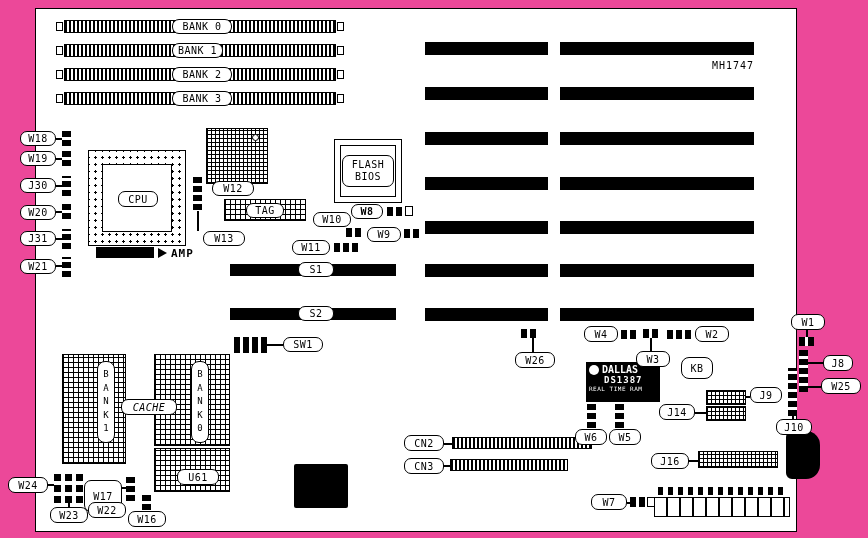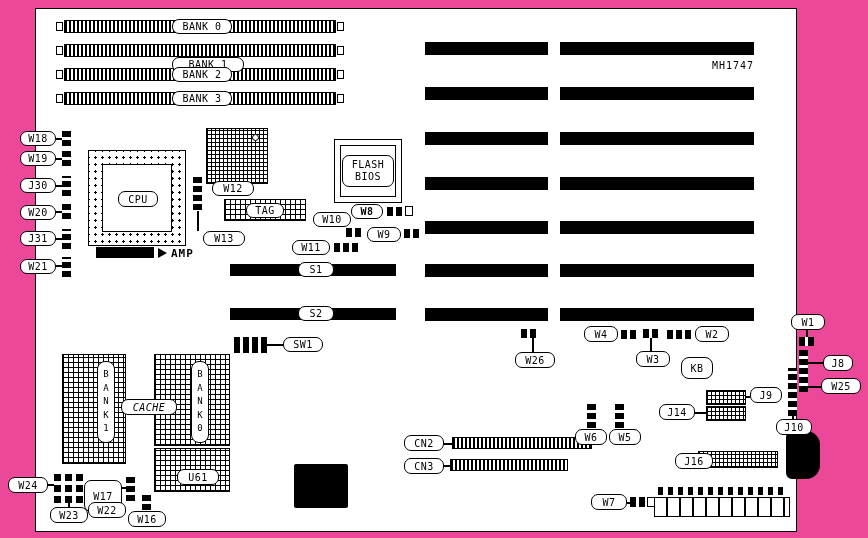--- a/index.html
+++ b/index.html
@@ -58,21 +58,21 @@
   <div class="simm" style="left:64px;top:92px;width:272px;"></div>
   <div class="tab" style="left:56px;top:22px;"></div>
   <div class="tab" style="left:337px;top:22px;"></div>
   <div class="tab" style="left:56px;top:46px;"></div>
   <div class="tab" style="left:337px;top:46px;"></div>
   <div class="tab" style="left:56px;top:70px;"></div>
   <div class="tab" style="left:337px;top:70px;"></div>
   <div class="tab" style="left:56px;top:94px;"></div>
   <div class="tab" style="left:337px;top:94px;"></div>
   <div class="lbl" style="left:172px;top:19px;width:60px;height:15px;">BANK 0</div>
-  <div class="lbl" style="left:172px;top:57px;width:72px;height:15px;">BANK 1</div>
+  <div class="lbl" style="left:172px;top:43px;width:51px;height:15px;">BANK 1</div>
   <div class="lbl" style="left:172px;top:67px;width:60px;height:15px;">BANK 2</div>
   <div class="lbl" style="left:172px;top:91px;width:60px;height:15px;">BANK 3</div>
 
   <div class="pv" style="left:62px;top:131px;width:9px;height:15px;"></div>
   <div class="pv" style="left:62px;top:151px;width:9px;height:15px;"></div>
   <div class="pv" style="left:62px;top:176px;width:9px;height:20px;"></div>
   <div class="pv" style="left:62px;top:204px;width:9px;height:15px;"></div>
   <div class="pv" style="left:62px;top:229px;width:9px;height:20px;"></div>
   <div class="pv" style="left:62px;top:257px;width:9px;height:20px;"></div>
   <div class="lead" style="left:56px;top:138px;width:6px;height:2px;"></div>
@@ -176,20 +176,28 @@
   <div class="lead" style="left:532px;top:338px;width:2px;height:14px;"></div>
   <div class="lbl" style="left:515px;top:352px;width:40px;height:16px;">W26</div>
   <div class="lbl" style="left:584px;top:326px;width:34px;height:16px;">W4</div>
   <div class="ph" style="left:621px;top:330px;width:15px;height:9px;"></div>
   <div class="ph" style="left:643px;top:329px;width:15px;height:9px;"></div>
   <div class="lead" style="left:650px;top:338px;width:2px;height:13px;"></div>
   <div class="lbl" style="left:636px;top:351px;width:34px;height:16px;">W3</div>
   <div class="ph" style="left:667px;top:330px;width:24px;height:9px;"></div>
   <div class="lbl" style="left:695px;top:326px;width:34px;height:16px;">W2</div>
 
+  <div class="dallas" style="left:586px;top:362px;width:74px;height:40px;">
+    <div class="r1">
+      <span class="dot" style="position:static;display:inline-block;width:10px;height:10px;"></span>
+      <span>DALLAS</span>
+    </div>
+    <div class="r2">DS1387</div>
+    <div class="r3">REAL TIME RAM</div>
+  </div>
 
   <div class="lbl" style="left:681px;top:357px;width:32px;height:22px;border-radius:8px;">KB</div>
 
   <div class="pv" style="left:587px;top:404px;width:9px;height:24px;"></div>
   <div class="lbl" style="left:575px;top:429px;width:32px;height:16px;">W6</div>
   <div class="pv" style="left:615px;top:404px;width:9px;height:24px;"></div>
   <div class="lbl" style="left:609px;top:429px;width:32px;height:16px;">W5</div>
 
   <div class="chipgrid" style="left:706px;top:390px;width:40px;height:15px;"></div>
   <div class="lead" style="left:746px;top:396px;width:4px;height:2px;"></div>
@@ -206,21 +214,21 @@
   <div class="lead" style="left:808px;top:362px;width:15px;height:2px;"></div>
   <div class="lbl" style="left:823px;top:355px;width:30px;height:16px;">J8</div>
   <div class="lead" style="left:808px;top:386px;width:13px;height:2px;"></div>
   <div class="lbl" style="left:821px;top:378px;width:40px;height:16px;">W25</div>
   <div class="pv" style="left:788px;top:368px;width:9px;height:48px;"></div>
   <div class="lead" style="left:792px;top:415px;width:2px;height:4px;"></div>
   <div class="lbl" style="left:776px;top:419px;width:36px;height:16px;">J10</div>
 
   <div class="kbd-din" style="left:786px;top:431px;width:34px;height:48px;"></div>
 
-  <div class="lbl" style="left:651px;top:453px;width:38px;height:16px;margin-left:24px;">J16</div>
+  <div class="lbl" style="left:651px;top:453px;width:38px;height:16px;">J16</div>
   <div class="lead" style="left:689px;top:460px;width:9px;height:2px;"></div>
   <div class="chipgrid" style="left:698px;top:451px;width:80px;height:17px;"></div>
 
   <div class="lbl" style="left:591px;top:494px;width:36px;height:16px;">W7</div>
   <div class="lead" style="left:627px;top:502px;width:3px;height:2px;"></div>
   <div class="ph" style="left:630px;top:497px;width:15px;height:10px;"></div>
   <div class="outline" style="left:647px;top:497px;width:8px;height:10px;"></div>
 
   <div class="padrow" style="left:658px;top:487px;width:128px;height:8px;"></div>
   <div class="cells" style="left:654px;top:497px;width:136px;height:20px;"></div>

